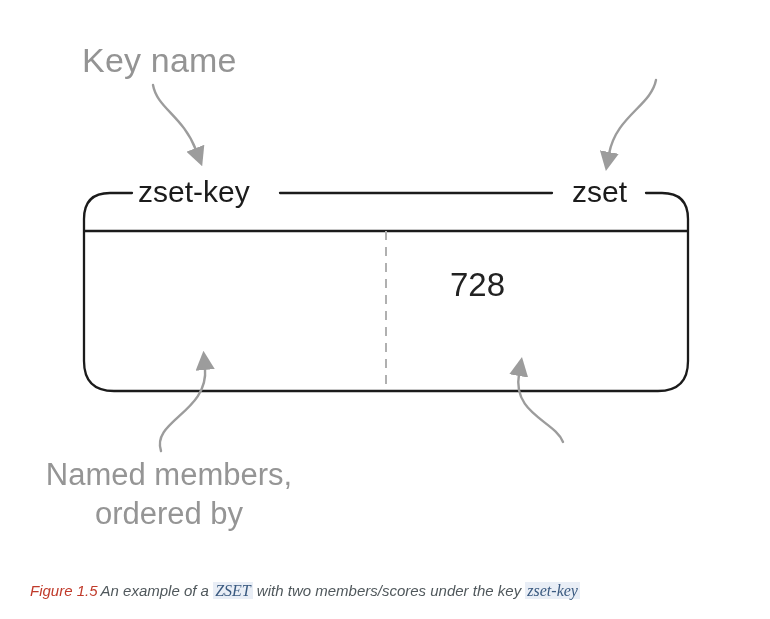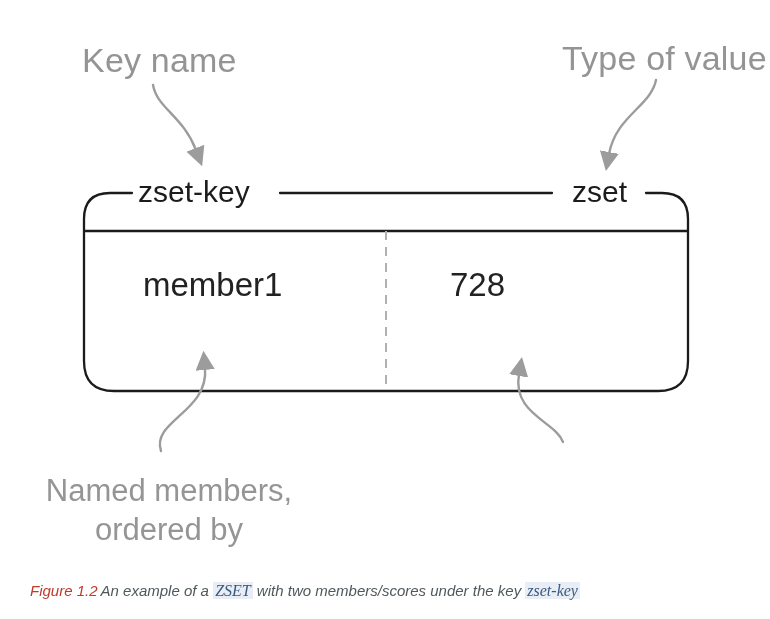--- a/index.html
+++ b/index.html
@@ -44,21 +44,20 @@
   .score    { width: 140px; }
   .score-1  { left: 450px; top: 266px; }
   .score-0  { left: 450px; top: 314px; }
 
   
   .note {
     font-size: 31px;
     color: #959595;
     text-align: center;
     white-space: nowrap;
-    margin-top: 16px;
   }
   .note > div { white-space: nowrap; }
   .note-left  { left: 13px;  top: 455px; width: 312px; line-height: 39px; }
   .note-right { left: 418px; top: 447px; width: 300px; line-height: 38px; }
 
   
   .caption {
     left: 30px; top: 582px;
     font-size: 15px;
     font-style: italic;
@@ -94,30 +93,28 @@
     <path d="M84,231 L688,231" fill="none" stroke="#1b1b1b" stroke-width="2.3"></path>
     <path d="M386,231 L386,390" fill="none" stroke="#b0b0b0" stroke-width="2" stroke-dasharray="9 7"></path>
 
     <path d="M153,85 C157,108 183,116 196,150" fill="none" stroke="#9c9c9c" stroke-width="2.4" stroke-linecap="round" marker-end="url(#arrowhead)"></path>
     <path d="M656,80 C651,106 616,116 609,154" fill="none" stroke="#9c9c9c" stroke-width="2.4" stroke-linecap="round" marker-end="url(#arrowhead)"></path>
     <path d="M161,451 C151,421 209,412 205,368" fill="none" stroke="#9c9c9c" stroke-width="2.4" stroke-linecap="round" marker-end="url(#arrowhead)"></path>
     <path d="M563,442 C555,421 512,414 519,374" fill="none" stroke="#9c9c9c" stroke-width="2.4" stroke-linecap="round" marker-end="url(#arrowhead)"></path>
   </svg>
 
   <div class="abs annot key-name">Key name</div>
-  <div class="abs annot type-value">Type of value</div>
 
   <div class="abs box-title title-key">zset-key</div>
   <div class="abs box-title title-type">zset</div>
 
-  <div class="abs cell member-1">member1</div>
   <div class="abs cell score score-1">728</div>
 
   <div class="abs note note-left">
     <div>Named members,</div>
     <div>ordered by</div>
   </div>
   <div class="abs note note-right">
   </div>
 
-  <div class="abs caption"><span class="fig-label">Figure 1.2</span><span class="cap-text">An example of a </span><span class="cap-code">ZSET</span><span class="cap-text"> with two members/scores under the key </span><span class="cap-code">zset-key</span></div>
+  <div class="abs caption"><span class="fig-label">Figure 1.5</span><span class="cap-text">An example of a </span><span class="cap-code">ZSET</span><span class="cap-text"> with two members/scores under the key </span><span class="cap-code">zset-key</span></div>
 
 </div>
 
 </body></html>

